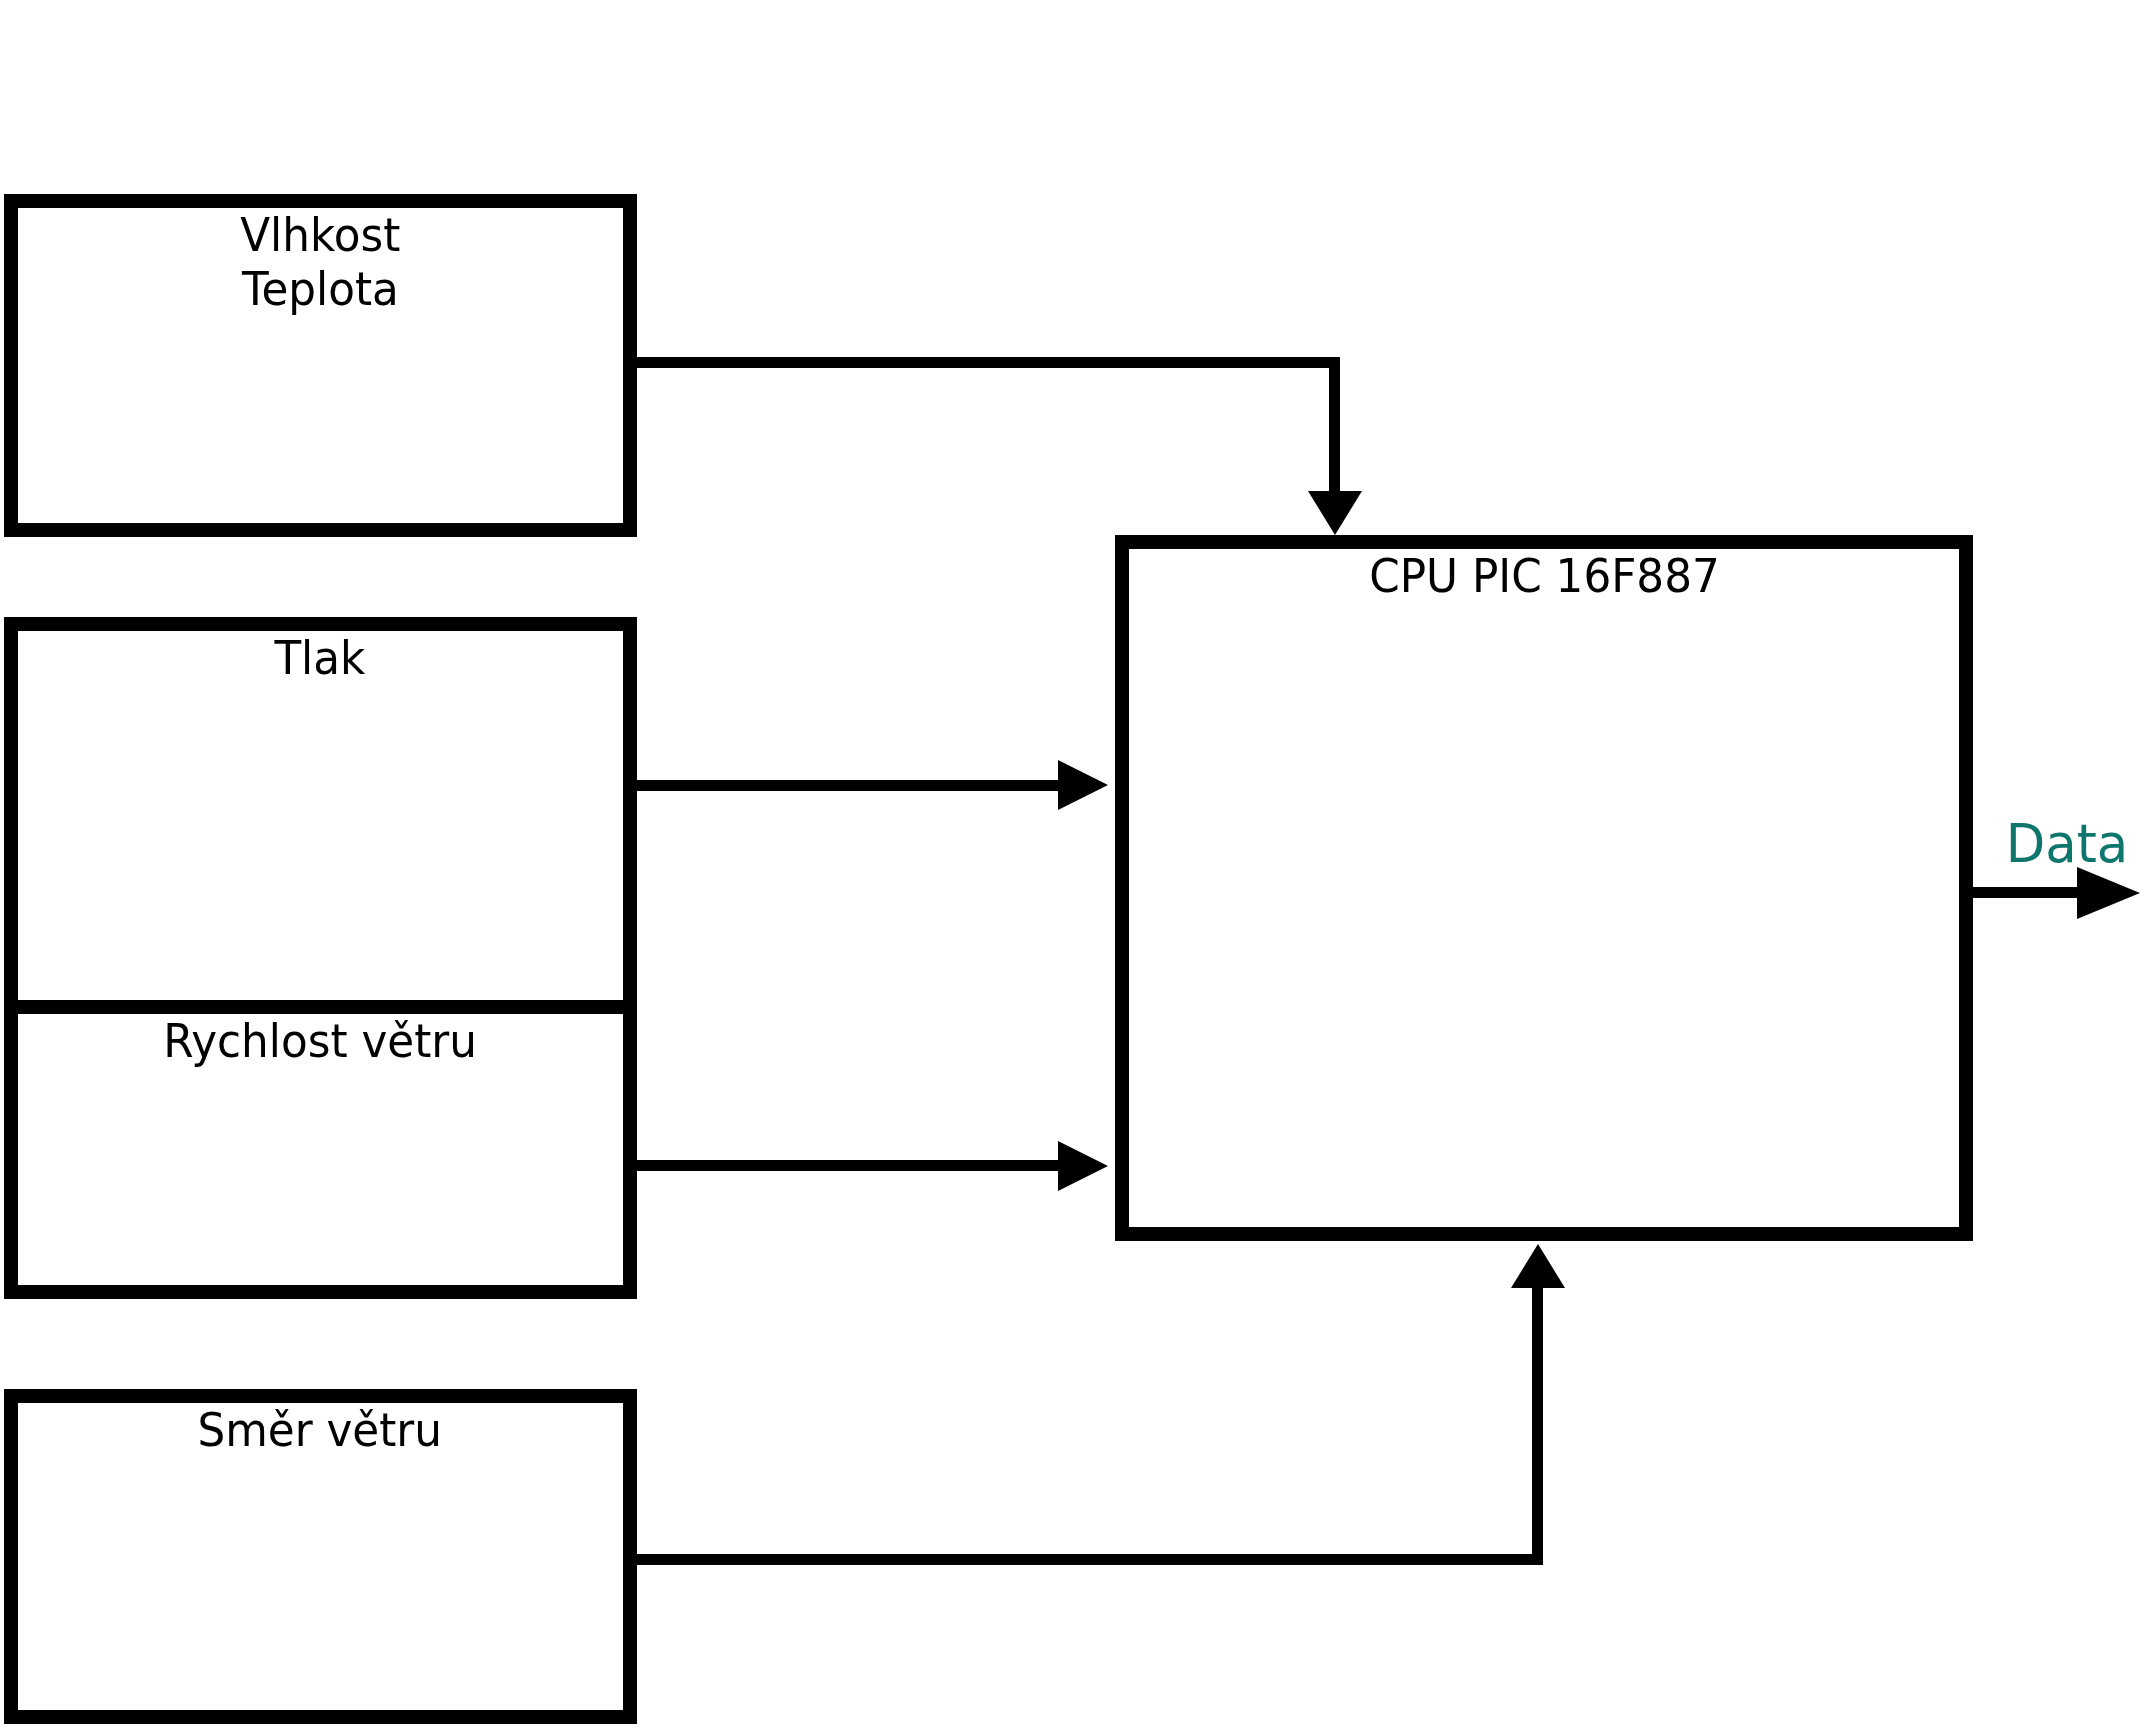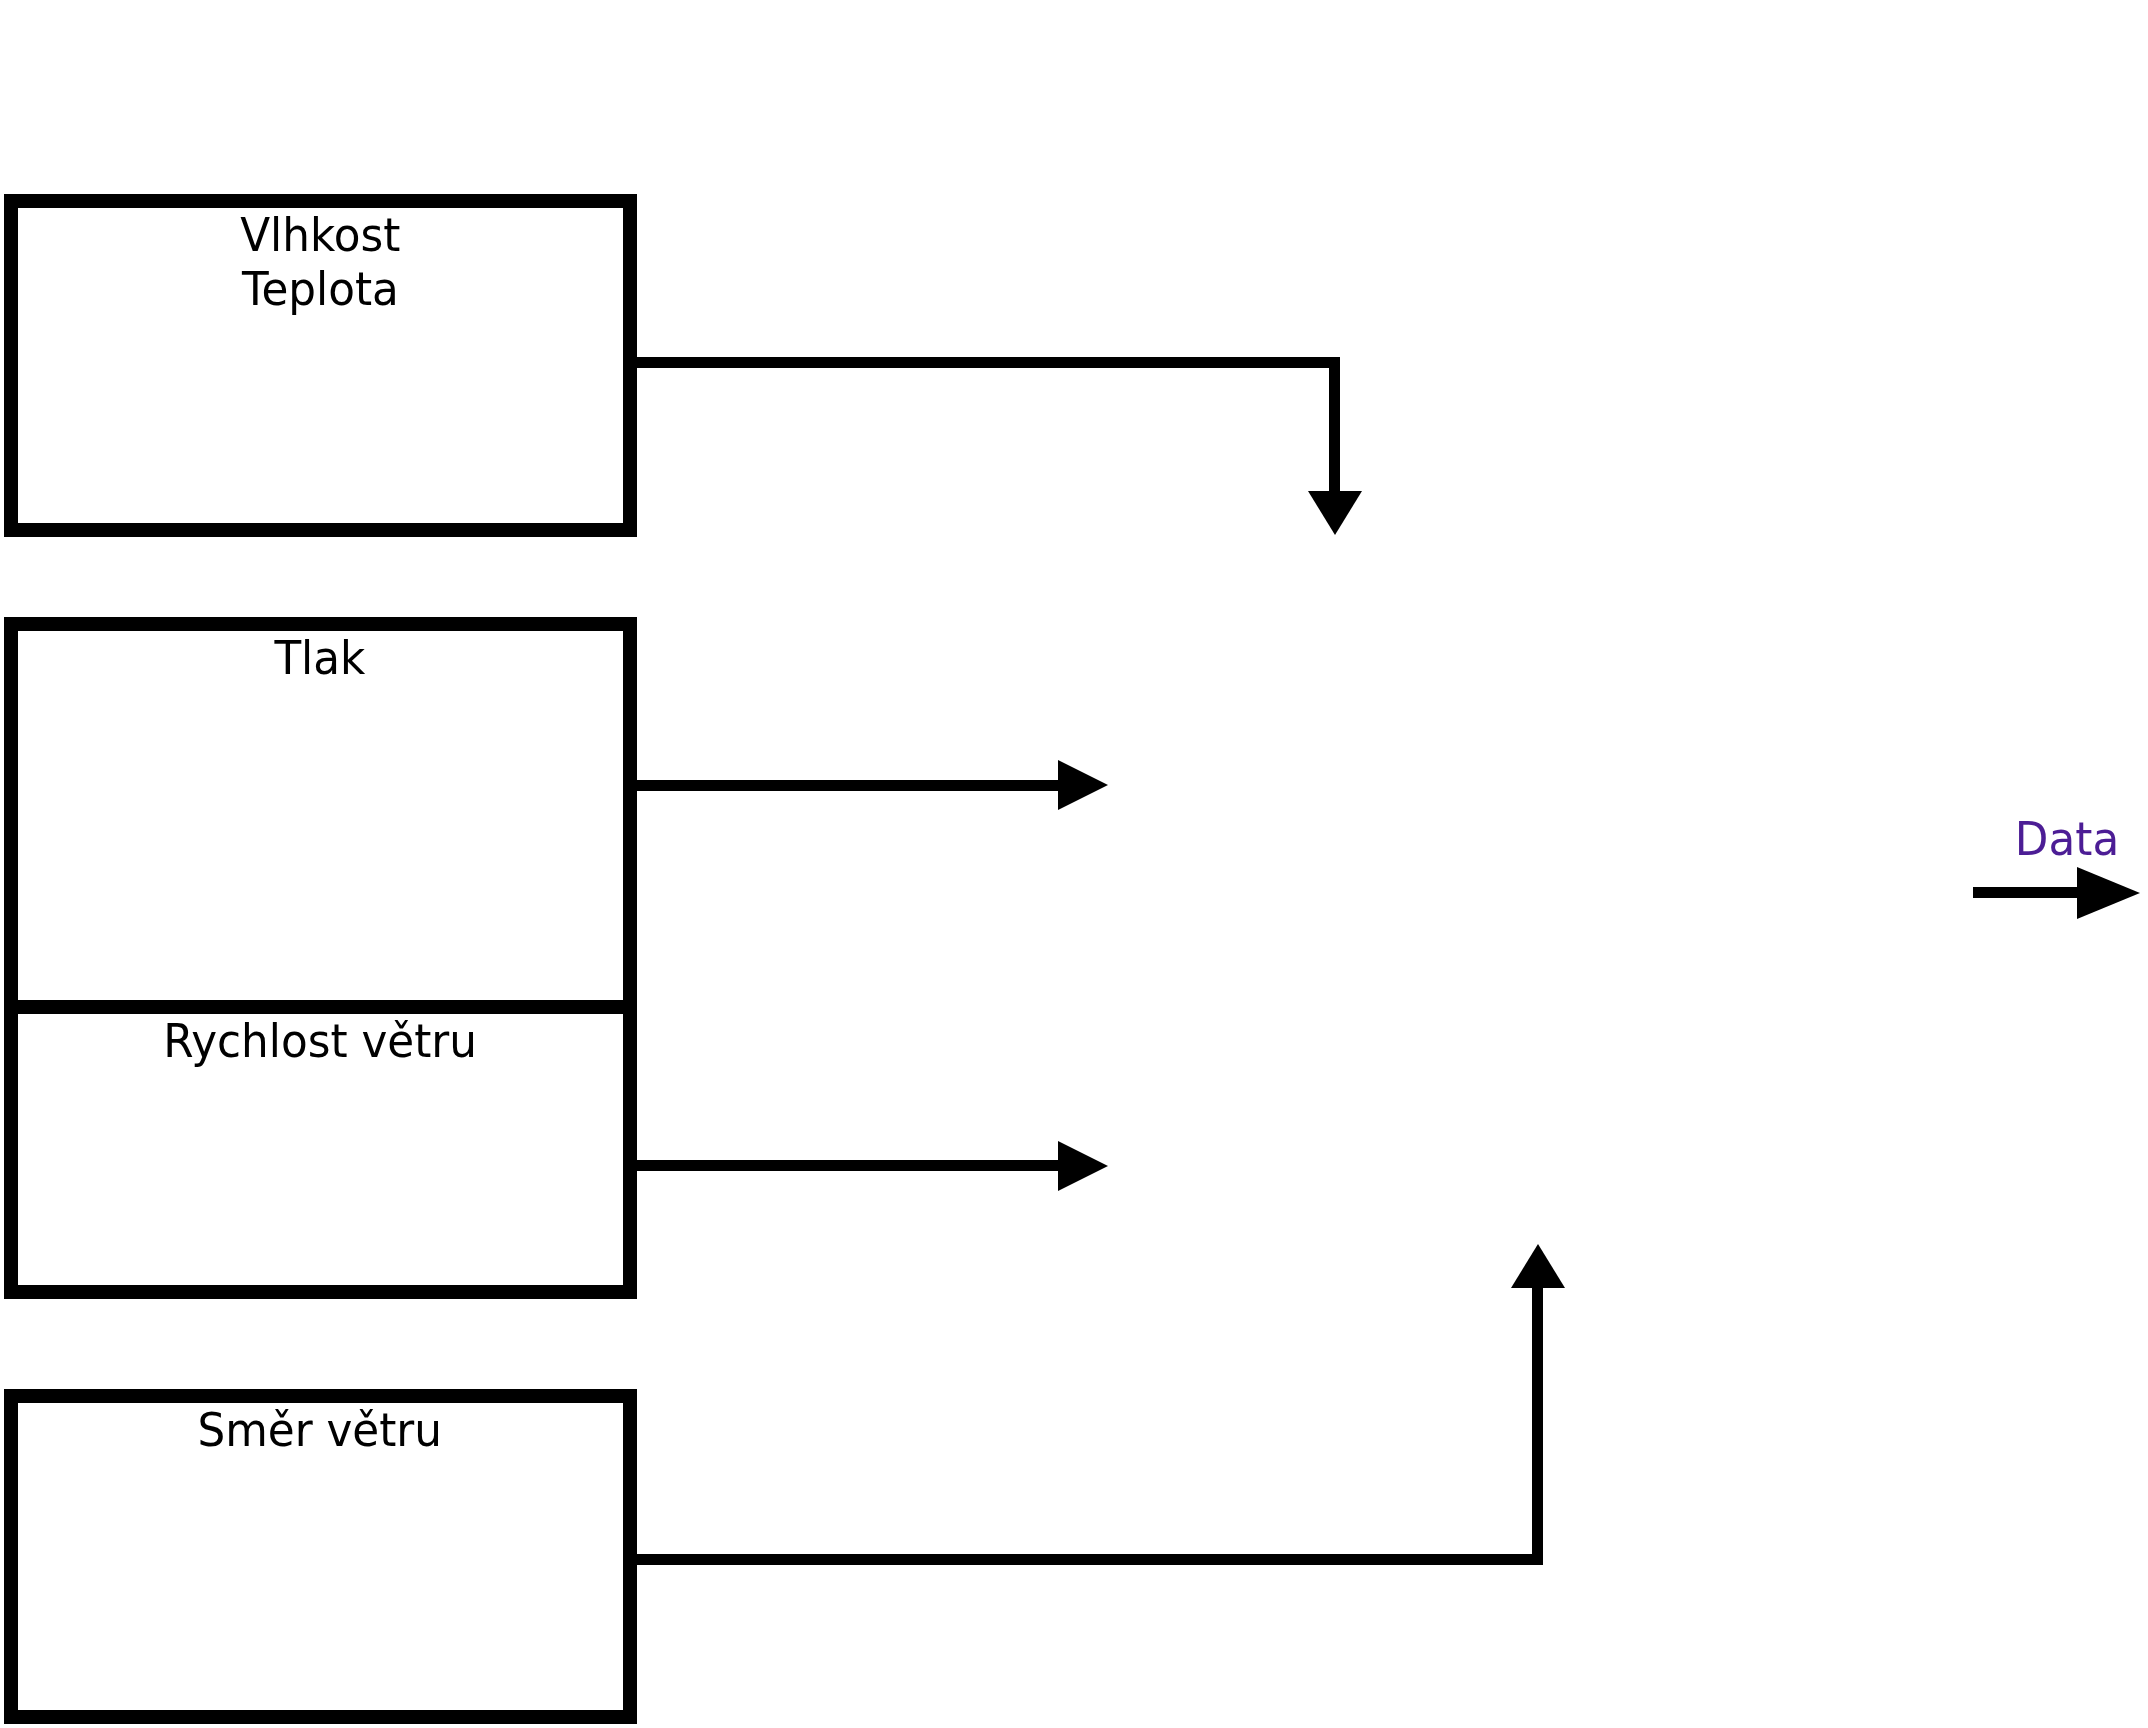--- a/index.html
+++ b/index.html
@@ -73,24 +73,24 @@
     border-right: 27px solid transparent;
     border-top: 44px solid #000000;
   }
   .head.up {
     border-left: 27px solid transparent;
     border-right: 27px solid transparent;
     border-bottom: 44px solid #000000;
   }
   .floating-label {
     position: absolute;
-    font-size: 46px;
+    font-size: 54px;
     white-space: nowrap;
     transform: translateX(-50%);
-    color: #4c1d95;
+    color: #0f766e;
   }
 </style>
 </head>
 <body>
 
 <div id="canvas">
 
 
   <div class="box" style="left:3.7px; top:194px; width:633px; height:343px;">
     <span class="lbl"><span class="squeeze">Vlhkost</span></span>
@@ -102,20 +102,23 @@
   </div>
 
   <div class="box" style="left:3.7px; top:1000px; width:633px; height:299px;">
     <span class="lbl"><span class="squeeze">Rychlost větru</span></span>
   </div>
 
   <div class="box" style="left:3.7px; top:1389px; width:633px; height:335px;">
     <span class="lbl"><span class="squeeze">Směr větru</span></span>
   </div>
 
+  <div class="box" style="left:1115px; top:535px; width:858px; height:706px;">
+    <span class="lbl"><span class="squeeze">CPU PIC 16F887</span></span>
+  </div>
 
   <div class="hline" style="left:637px; top:357px; width:703px;"></div>
   <div class="vline" style="left:1329px; top:357px; height:137px;"></div>
   <div class="head down" style="left:1308px; top:491px;"></div>
 
   <div class="hline" style="left:637px; top:780px; width:423px;"></div>
   <div class="head right" style="left:1058px; top:760px;"></div>
 
   <div class="hline" style="left:637px; top:1160px; width:423px;"></div>
   <div class="head right" style="left:1058px; top:1141px;"></div>

